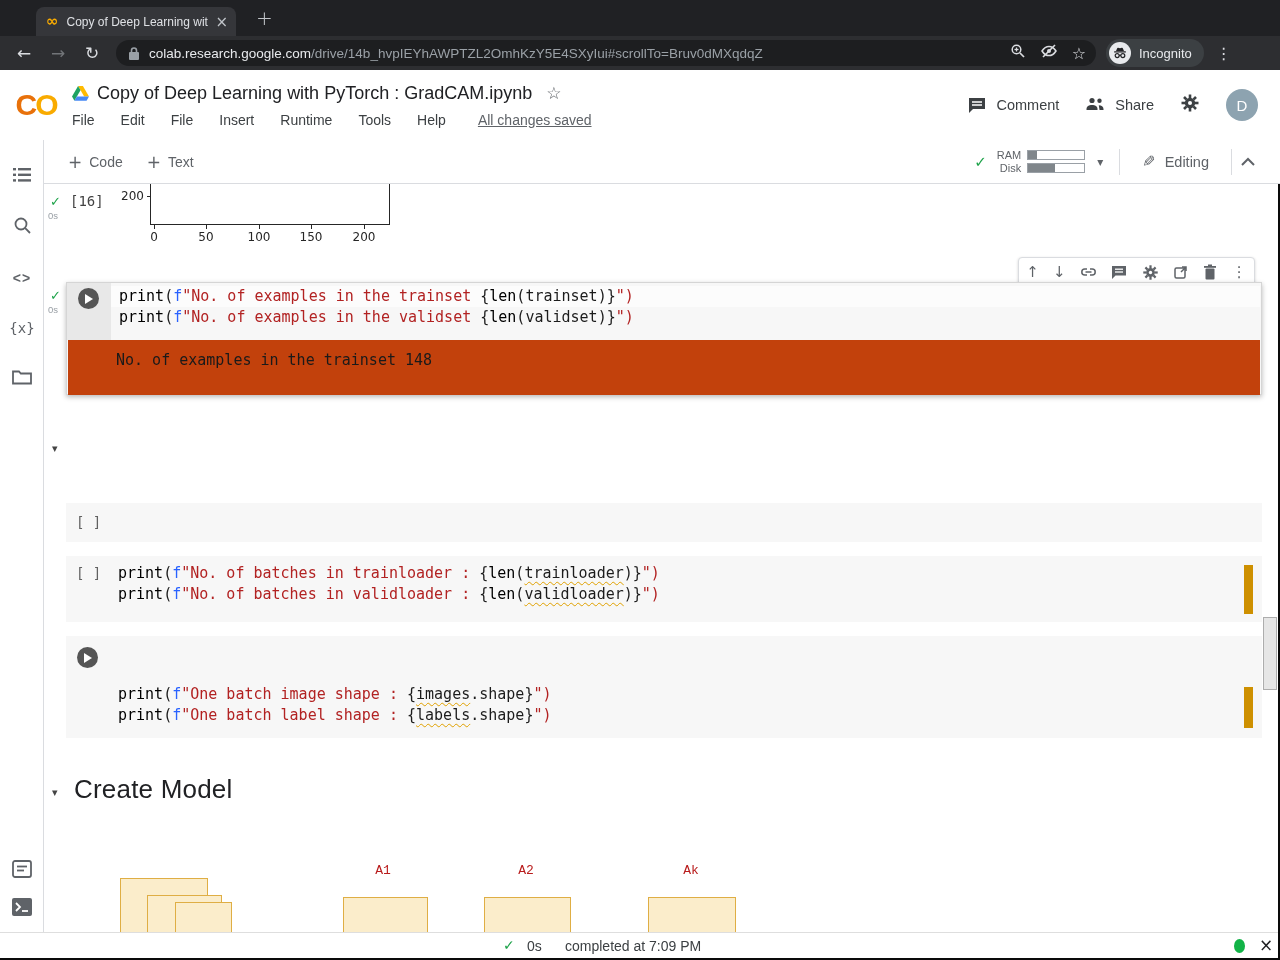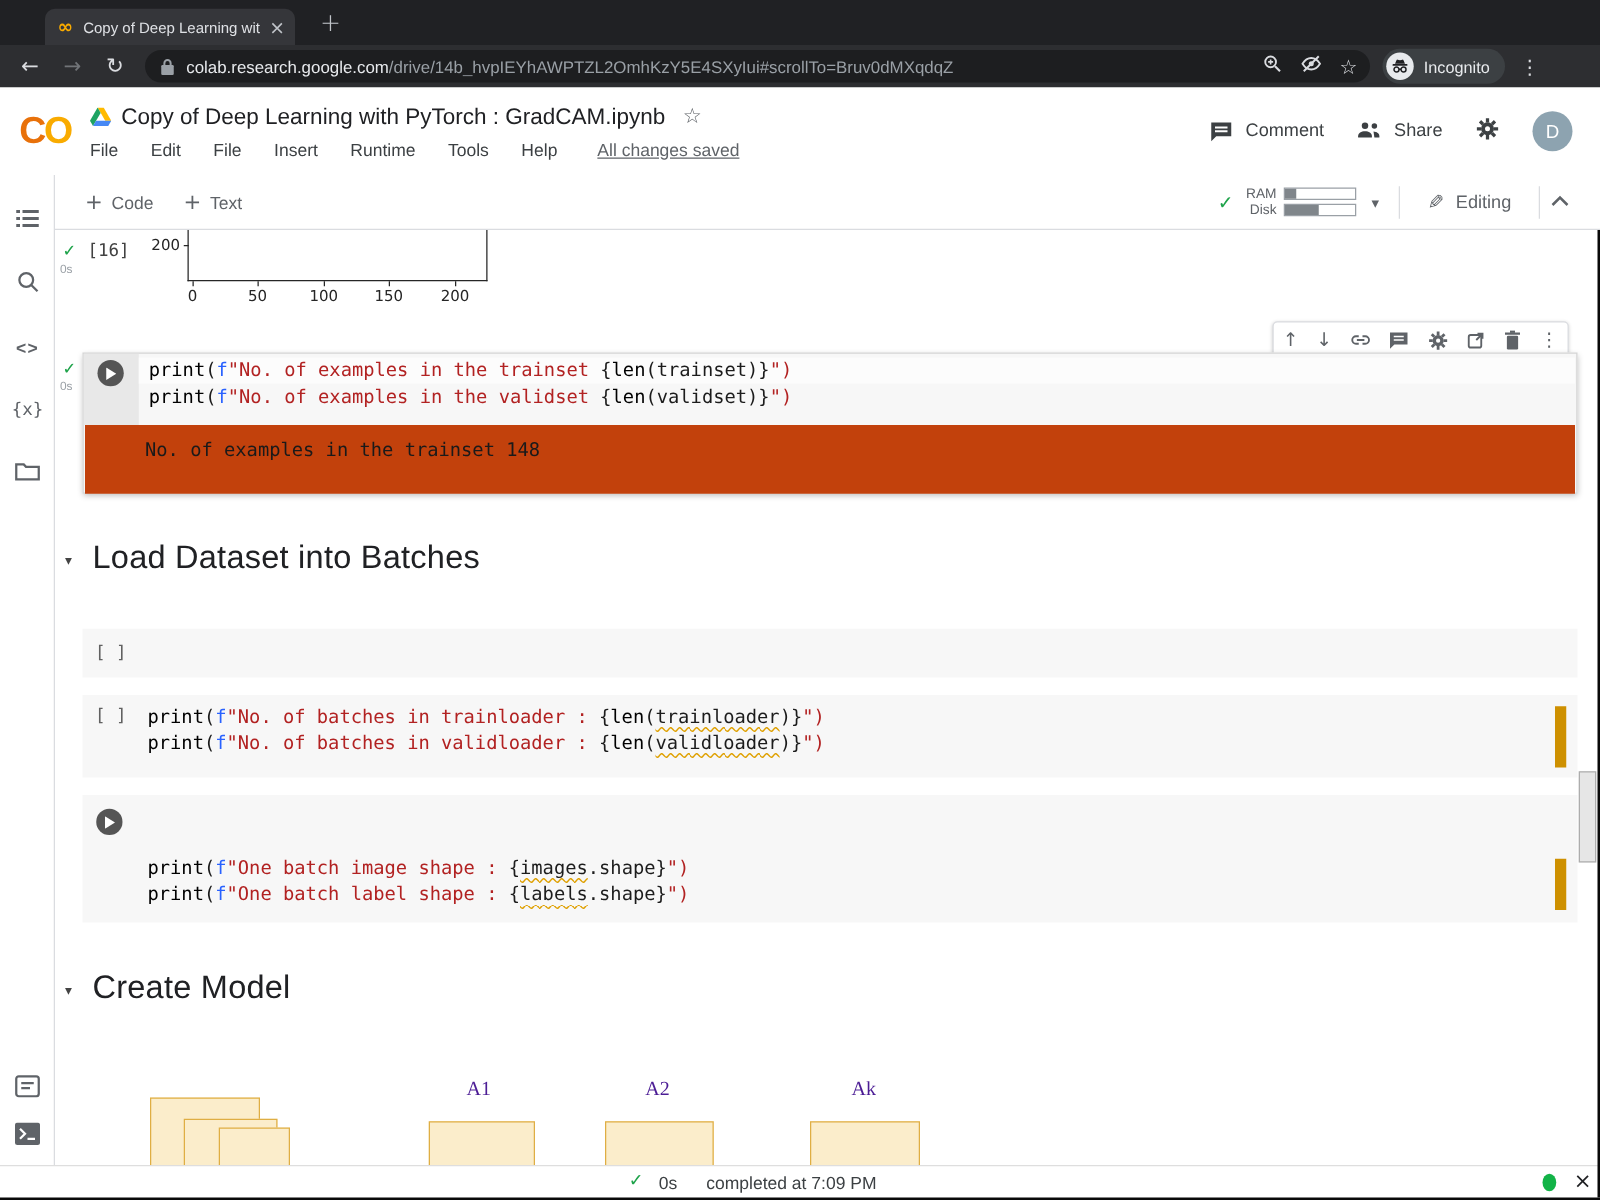--- a/index.html
+++ b/index.html
@@ -94,21 +94,21 @@
   .out-line { white-space:pre; }
   .bracket { position:absolute; font-size:14px; color:#616161; }
   .warn-marker { position:absolute; width:9px; background:#CE9000; }
 
   
   .sec-arrow { position:absolute; color:#444; font-size:11px; cursor:pointer; }
   .sec-title { position:absolute; font-size:26px; font-weight:500; color:#202124; letter-spacing:.2px; }
 
   
   .diag-box { position:absolute; background:#FBEDCB; border:1.5px solid #DFAE44; }
-  .diag-label { position:absolute; transform:translateX(-50%); font-size:16px; color:#4c1d95; font-family:Liberation Serif, serif; }
+  .diag-label { position:absolute; transform:translateX(-50%); font-size:13px; color:#b91c1c; font-family:Liberation Mono, monospace; }
 
   .vscroll { position:absolute; left:1219px; top:433px; width:14px; height:73px; background:#E6E6E6; border:1px solid #ADADAD; }
 
   
   .statusbar { position:absolute; left:0; top:932px; width:1280px; height:26px; background:#fff; border-top:1px solid #DEDEDE; }
   .sb-check { position:absolute; left:503px; top:4px; color:#1EA34A; font-size:14px; font-weight:bold; }
   .sb-time { position:absolute; left:527px; top:5px; font-size:14px; color:#3C4043; }
   .sb-msg { position:absolute; left:565px; top:5px; font-size:14px; color:#3C4043; }
   .sb-dot { position:absolute; left:1234px; top:6px; width:11px; height:14px; border-radius:50%; background:#12B347; }
   .sb-close { position:absolute; left:1259px; top:2px; font-size:17px; color:#202124; cursor:pointer; }
@@ -398,21 +398,20 @@
       <div class="code-area mono" style="left:52px;top:3px">
           <div class="code-line"><span class="tok-fn">print</span><span class="tok-p">(</span><span class="tok-kw">f</span><span class="tok-str">"No. of examples in the trainset </span><span class="tok-p">{</span><span class="tok-fn">len</span><span class="tok-p">(trainset)}</span><span class="tok-str">")</span></div>
           <div class="code-line"><span class="tok-fn">print</span><span class="tok-p">(</span><span class="tok-kw">f</span><span class="tok-str">"No. of examples in the validset </span><span class="tok-p">{</span><span class="tok-fn">len</span><span class="tok-p">(validset)}</span><span class="tok-str">")</span></div>
         </div>
       <div class="cell-output mono" style="top:57px;height:55px;padding:10px 0 0 48px">
           <div class="out-line">No. of examples in the trainset 148</div>
         </div>
     </div>
 
     <span class="sec-arrow glyph" style="left:8px;top:258px">▾</span>
-    <div class="sec-title" style="left:30px;top:246px">Load Dataset into Batches</div>
 
     <div class="cell" style="top:319px;height:39px">
       <span class="bracket mono" style="left:10px;top:11px">[ ]</span>
     </div>
 
     <div class="cell" style="top:372px;height:66px">
       <span class="bracket mono" style="left:10px;top:9px">[ ]</span>
       <div class="code-area mono" style="left:52px;top:7px">
           <div class="code-line"><span class="tok-fn">print</span><span class="tok-p">(</span><span class="tok-kw">f</span><span class="tok-str">"No. of batches in trainloader : </span><span class="tok-p">{</span><span class="tok-fn">len</span><span class="tok-p">(</span><span class="tok-warn">trainloader</span><span class="tok-p">)}</span><span class="tok-str">")</span></div>
           <div class="code-line"><span class="tok-fn">print</span><span class="tok-p">(</span><span class="tok-kw">f</span><span class="tok-str">"No. of batches in validloader : </span><span class="tok-p">{</span><span class="tok-fn">len</span><span class="tok-p">(</span><span class="tok-warn">validloader</span><span class="tok-p">)}</span><span class="tok-str">")</span></div>

